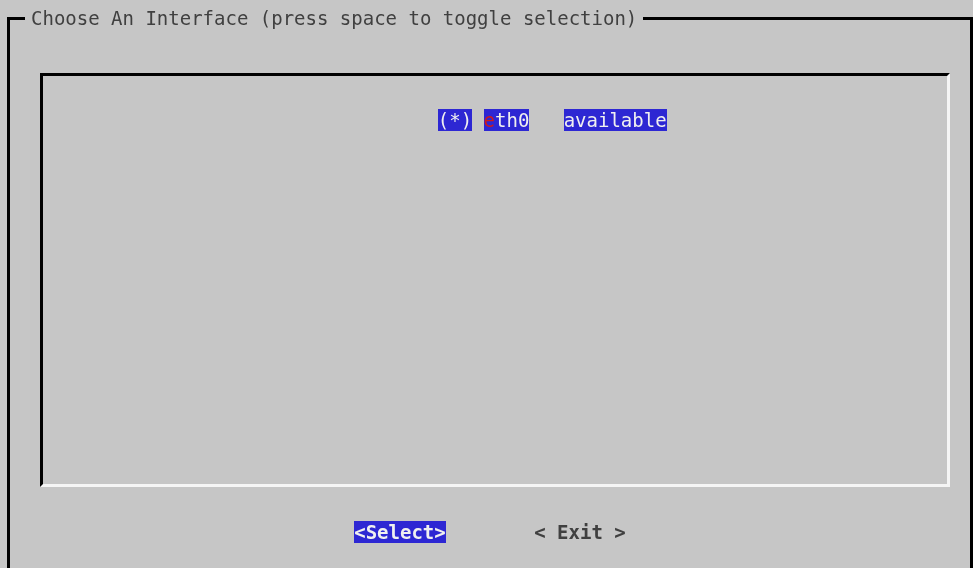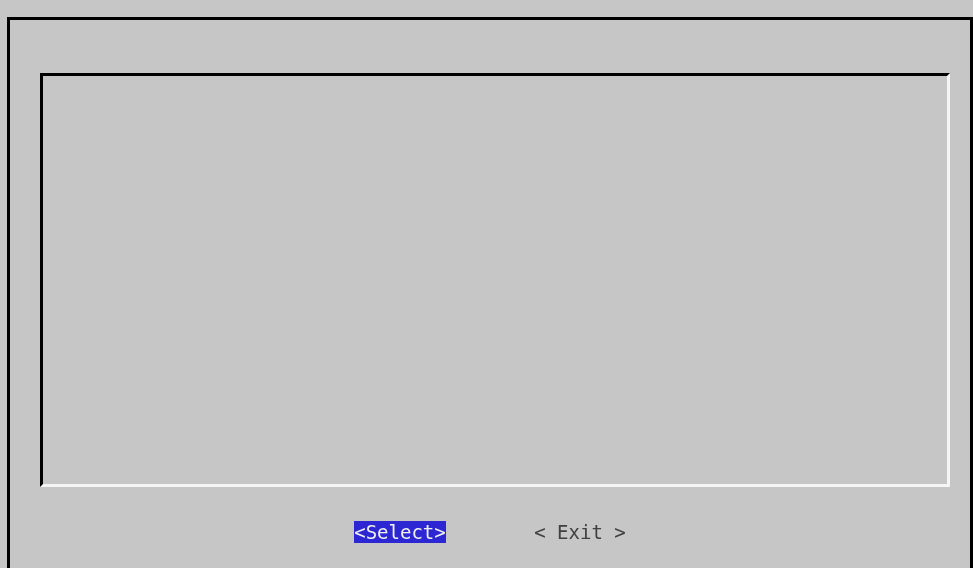--- a/index.html
+++ b/index.html
@@ -60,33 +60,39 @@
   .sel-bg { background: #2d27d3; color: #f0f0f0; }
   .red { color: #d11919; }
   .btnbar {
     position: absolute;
     left: 0; right: 0;
     bottom: 22px;
     text-align: center;
     white-space: pre;
   }
   .btn-wrap { display:inline-block; width: 180px; text-align:center; }
-  .btn { white-space: pre; }
+  .btn { white-space: pre; font-weight: bold; }
   .btn.active .lt,
   .btn.active .gt,
   .btn.active .lbl { background:#2d27d3; color:#f0f0f0; }
 </style>
 </head>
 <body>
 
 <div class="outer">
+  <span class="title">Choose An Interface (press space to toggle selection)</span>
 
   <div class="inner">
     <div class="list">
 
+      <div>
+        <span class="row">
+          <span class="sel-bg">(<span>*</span>)</span> <span class="sel-bg"><span class="red">e</span><span>th0</span></span>   <span class="sel-bg">available</span>
+        </span>
+      </div>
 
 
     </div>
   </div>
 
   <div class="btnbar"><span class="btn-wrap"><span class="btn active"><span class="lt">&lt;</span><span class="lbl">Select</span><span class="gt">&gt;</span></span></span><span class="btn-wrap"><span class="btn"><span class="lt">&lt; </span><span class="lbl">Exit</span><span class="gt"> &gt;</span></span></span></div>
 
 </div>
 
 </body></html>

